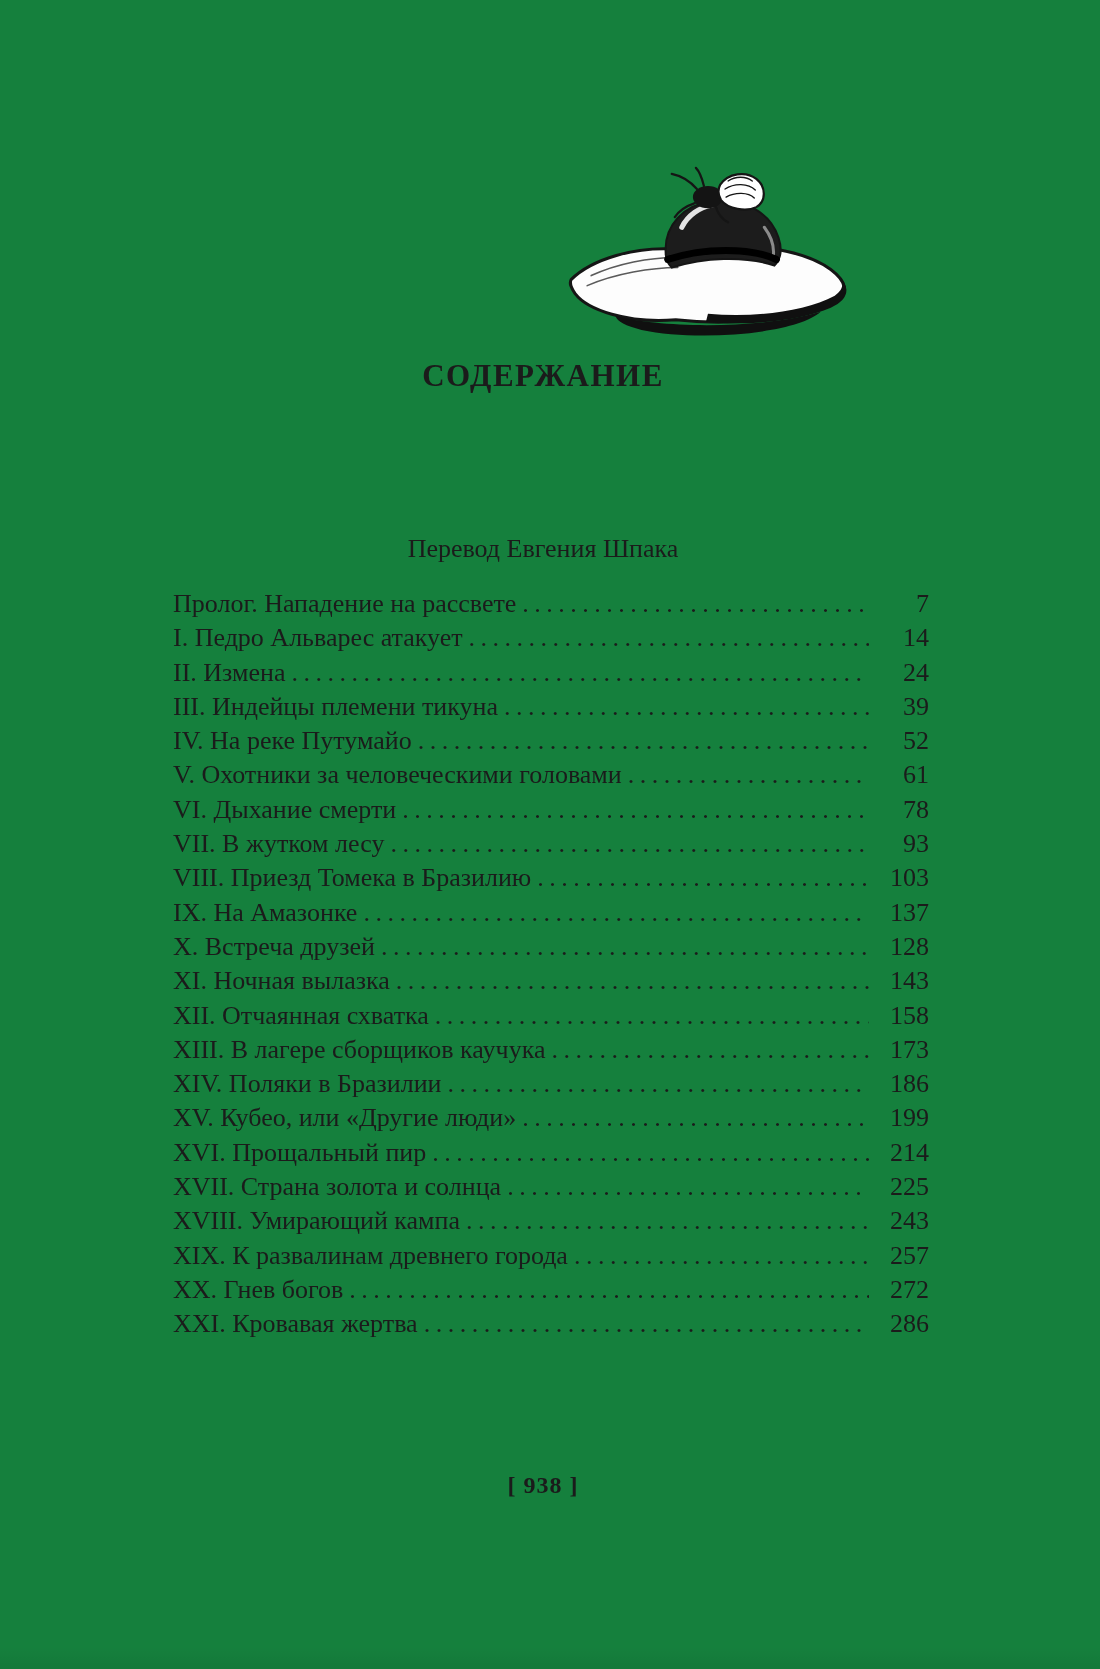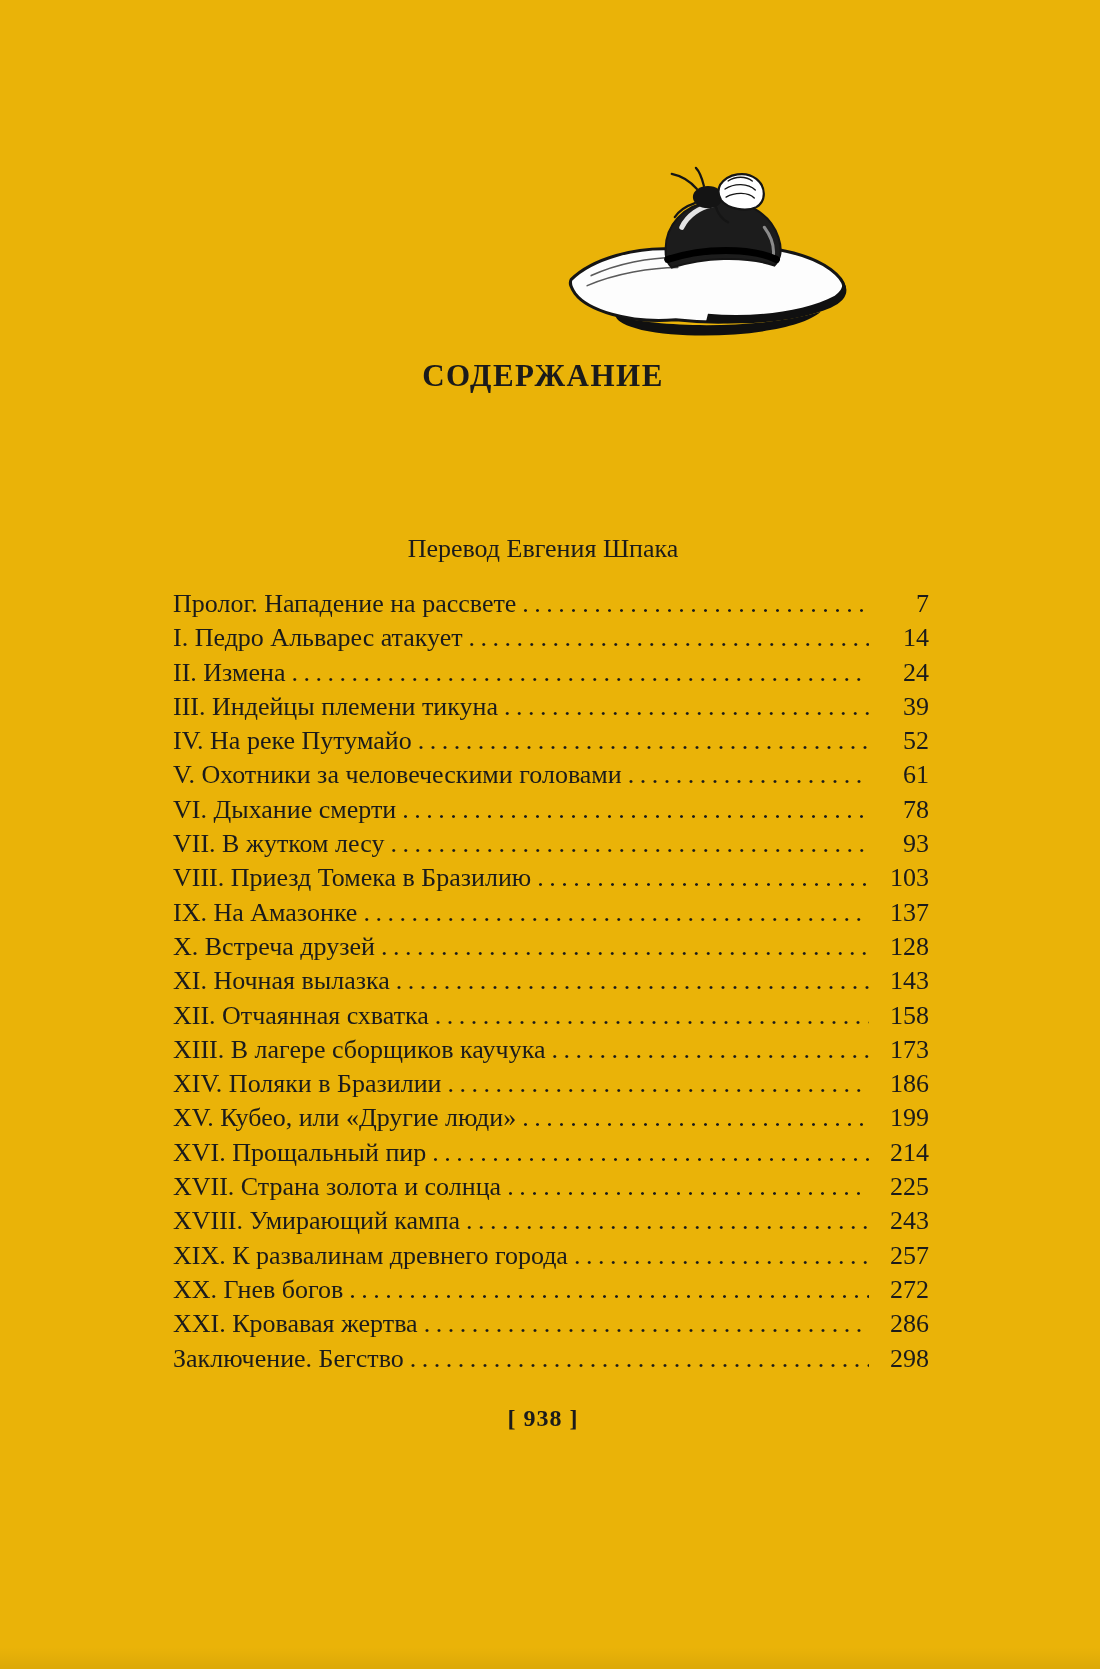--- a/index.html
+++ b/index.html
@@ -2,21 +2,21 @@
 <html><head>
 <meta charset="utf-8">
 <style>
   * { margin:0; padding:0; box-sizing:border-box; }
   html, body { background:#ffffff; }
   .page {
     position:relative;
     width:1100px;
     height:1669px;
     margin:0 auto;
-    background:#eab308;
+    background:#15803d;
     font-family:"Liberation Serif","DejaVu Serif",serif;
     color:#1b1b1b;
     overflow:hidden;
   }
   .page::after{
     content:"";
     position:absolute; left:0; right:0; bottom:0; height:22px;
     background:linear-gradient(to bottom, rgba(0,0,0,0), rgba(0,0,0,0.06));
     pointer-events:none;
   }
@@ -67,21 +67,21 @@
   .toc-dots::before {
     content:"..........................................................................................................";
     letter-spacing:5.5px;
   }
   .toc-page {
     flex:0 0 auto;
     min-width:58px;
     text-align:right;
   }
   .footer {
-    position:absolute; top:1405px; left:0; width:100%;
+    position:absolute; top:1472px; left:0; width:100%;
     text-align:center;
     font-size:24px; font-weight:bold; letter-spacing:1px;
   }
 </style>
 </head>
 <body>
 
 <div class="page">
   <div class="content">
 
@@ -252,22 +252,17 @@
     <span class="toc-dots"></span>
     <span class="toc-page">272</span>
   </div>
 
   <div class="toc-row">
     <span class="toc-title">XXI. Кровавая жертва</span>
     <span class="toc-dots"></span>
     <span class="toc-page">286</span>
   </div>
 
-  <div class="toc-row">
-    <span class="toc-title">Заключение. Бегство</span>
-    <span class="toc-dots"></span>
-    <span class="toc-page">298</span>
-  </div>
 </div>
 
     <div class="footer">[ 938 ]</div>
   </div>
 </div>
 
 </body></html>

